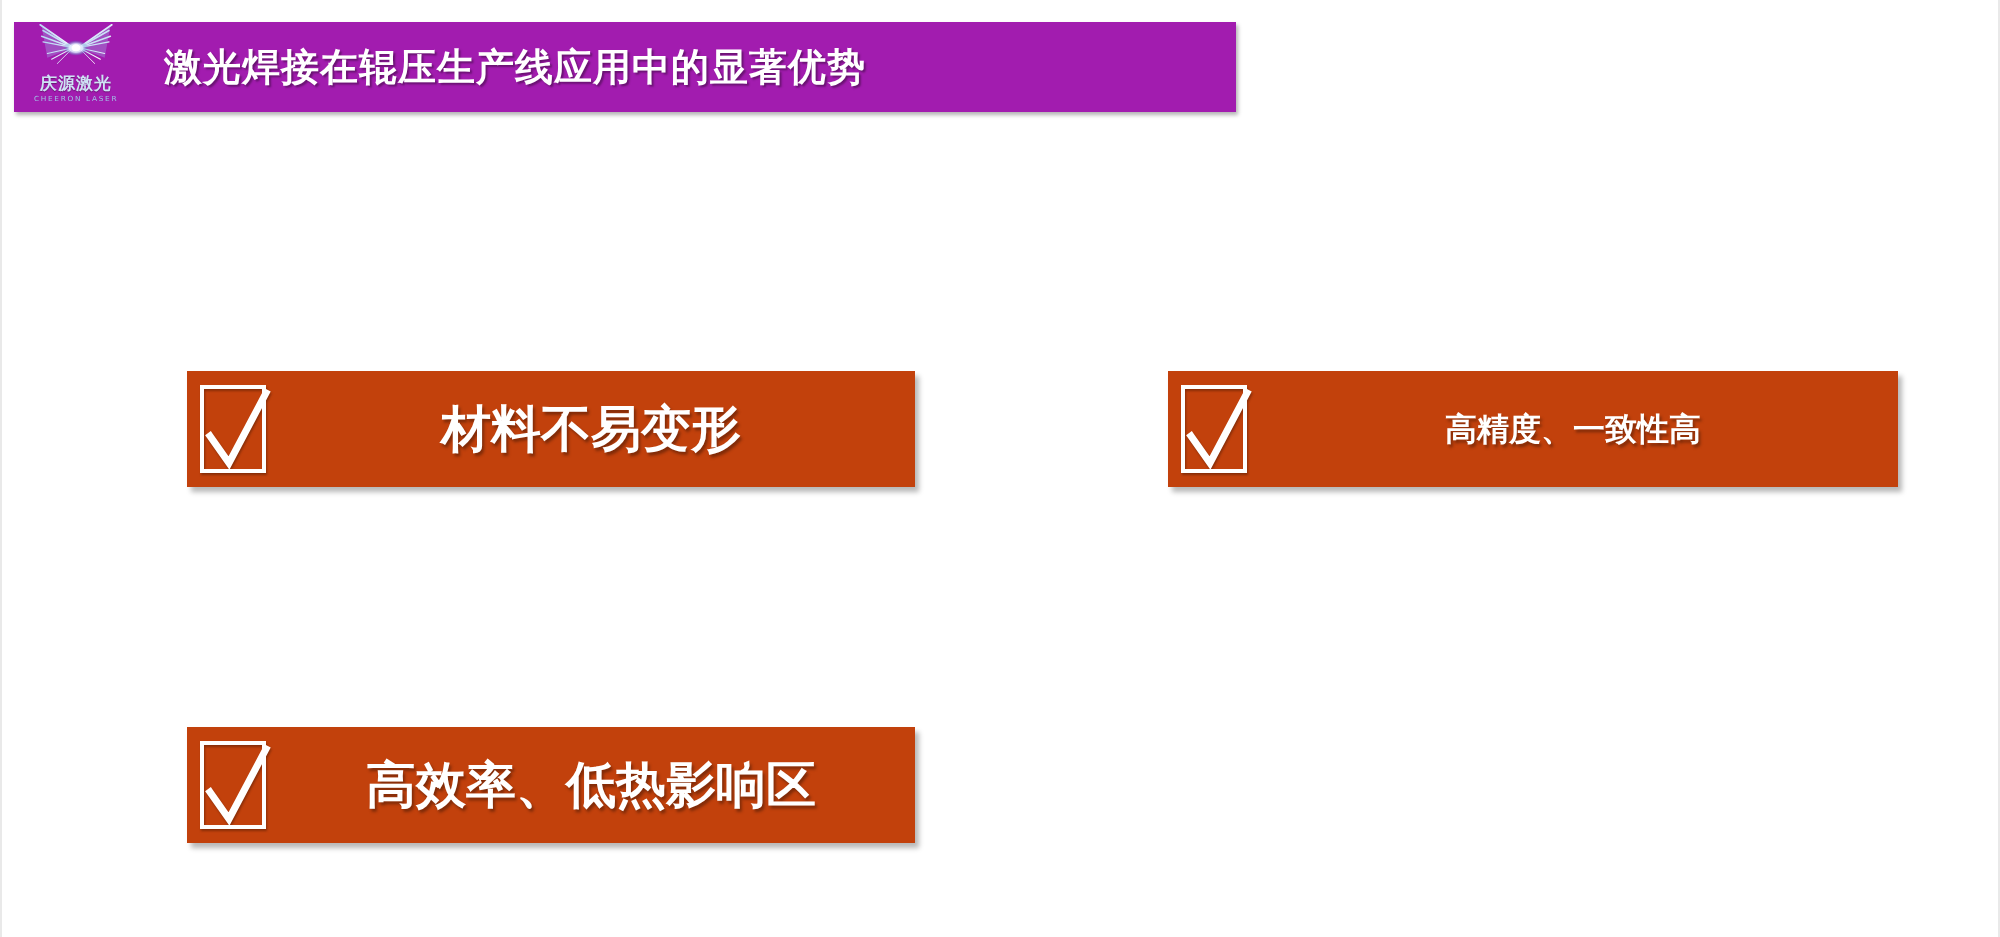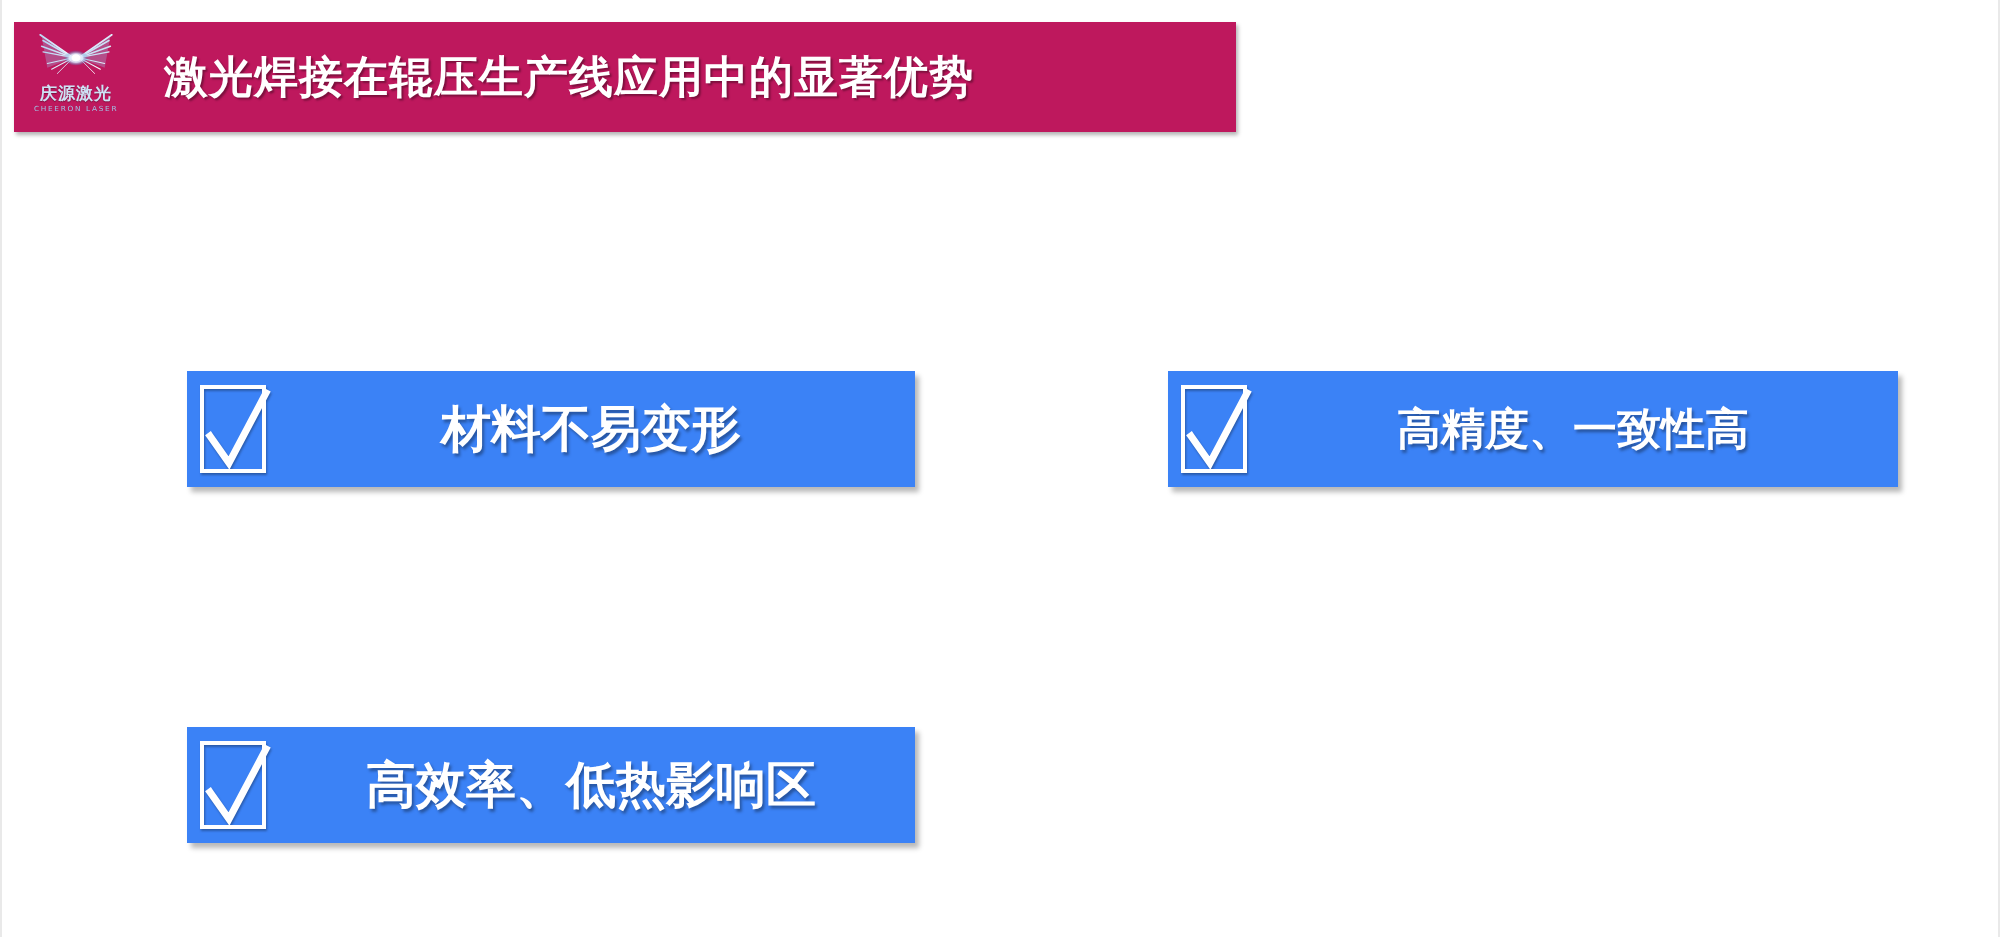--- a/index.html
+++ b/index.html
@@ -32,22 +32,22 @@
   }
   .edge-rule.left  { left: 0; }
   .edge-rule.right { right: 0; }
 
   
   #header-band {
     position: absolute;
     left: 14px;
     top: 22px;
     width: 1222px;
-    height: 110px;
-    background: #be185d;
+    height: 90px;
+    background: #a21caf;
     box-shadow: 2px 3px 4px rgba(0,0,0,0.30);
     display: flex;
     align-items: center;
     overflow: hidden;
   }
 
   
   .logo-block {
     width: 124px;
     height: 110px;
@@ -82,33 +82,33 @@
     line-height: 1;
     margin-top: 4px;
     white-space: nowrap;
     transform: scaleX(1.05);
   }
 
   
   #header-title {
     flex: 1 1 auto;
     color: #ffffff;
-    font-size: 44px;
+    font-size: 38px;
     font-weight: 700;
     letter-spacing: 1px;
     line-height: 1;
     padding-left: 26px;
     white-space: nowrap;
     text-shadow: 2px 2px 2px rgba(0,0,0,0.35);
   }
 
   
   .card {
     position: absolute;
-    background: #3b82f6;
+    background: #c2410c;
     box-shadow: 4px 5px 5px rgba(0,0,0,0.28);
     display: flex;
     align-items: center;
     box-sizing: border-box;
   }
   .card.r1 { top: 371px; height: 116px; }
   .card.r2 { top: 727px; height: 116px; }
   .card.c1 { left: 187px; width: 728px; }
   .card.c2 { left: 1168px; width: 730px; }
 
@@ -134,21 +134,21 @@
     color: #ffffff;
     font-weight: 700;
     font-size: 50px;
     line-height: 1;
     text-align: center;
     white-space: nowrap;
     padding-right: 16px;
     text-shadow: 2px 3px 3px rgba(0,0,0,0.35);
   }
   .card.c1 .card-label { font-size: 50px; }
-  .card.c2 .card-label { font-size: 44px; }
+  .card.c2 .card-label { font-size: 32px; }
 </style>
 </head>
 <body>
 
 <div id="slide">
 
   <div class="edge-rule left"></div>
   <div class="edge-rule right"></div>
 
   <div id="header-band">

